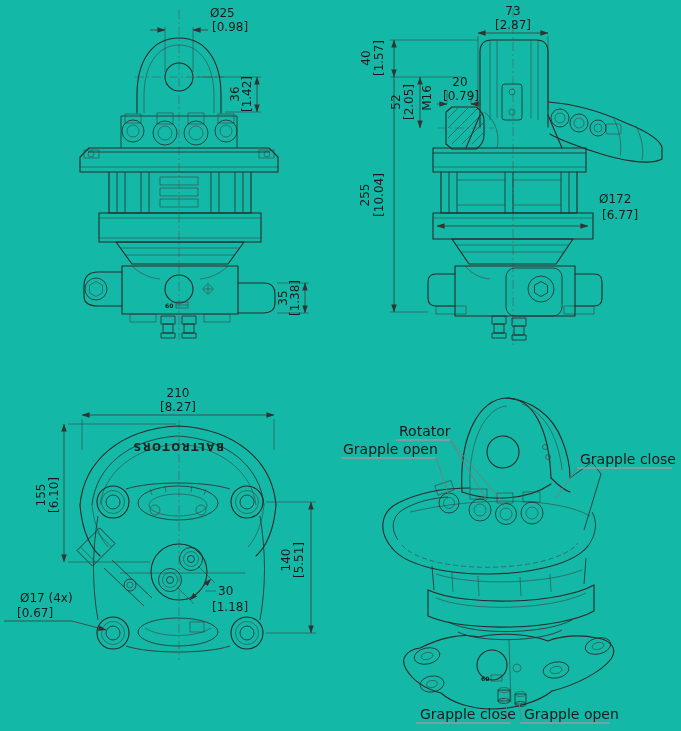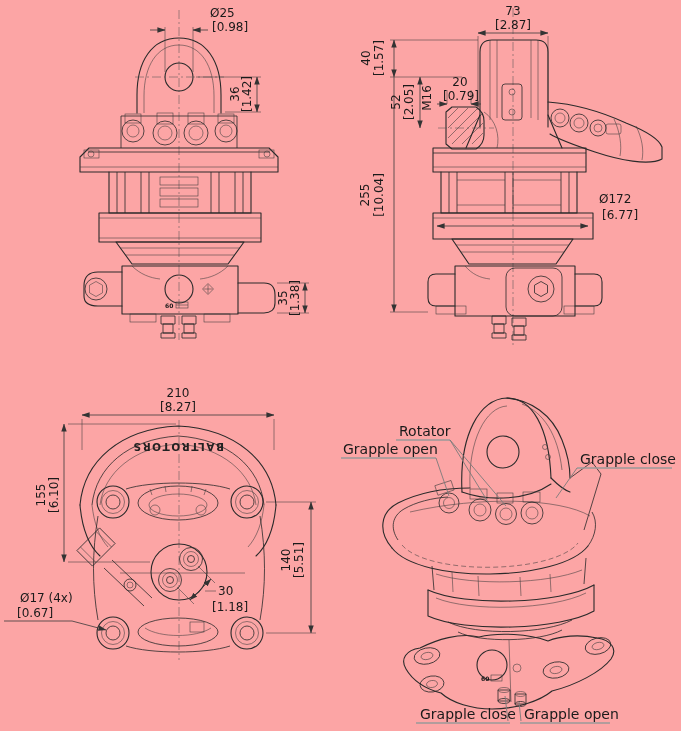--- a/index.html
+++ b/index.html
@@ -1,16 +1,16 @@
 <!DOCTYPE html>
 <html><head>
 <meta charset="utf-8">
 <style>
   html,body{margin:0;padding:0;background:#fff;}
-  .page{width:681px;height:731px;position:relative;background:#fca5a5;overflow:hidden;text-decoration:underline;}
+  .page{width:681px;height:731px;position:relative;background:#14b8a6;overflow:hidden;text-decoration:underline;}
   svg{display:block;}
   .ol{stroke:#2a2a2a;stroke-width:1.1;fill:none;stroke-linejoin:round;stroke-linecap:round;}
   .ml{stroke:#2a2a2a;stroke-width:0.8;fill:none;stroke-linejoin:round;}
   .tl{stroke:#3a3a3a;stroke-width:0.55;fill:none;}
   .dim{stroke:#3a3a3a;stroke-width:0.8;fill:none;}
   .cl{stroke:#555;stroke-width:0.55;fill:none;stroke-dasharray:9 3 2 3;}
   .hatch{stroke:#2a2a2a;stroke-width:0.5;fill:none;}
   .leader{stroke:#7a7a7a;stroke-width:0.9;fill:none;}
   .ul{stroke:#9a9a9a;stroke-width:1.7;fill:none;}
   text{fill:#1a1a1a;font-family:"DejaVu Sans","Liberation Sans",sans-serif;}

